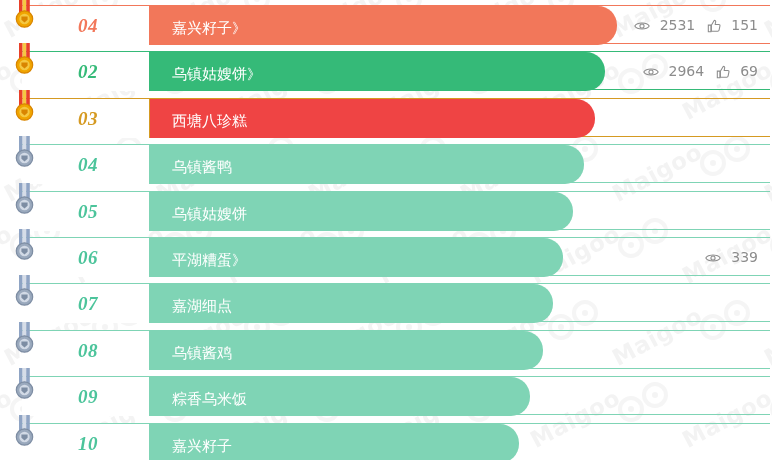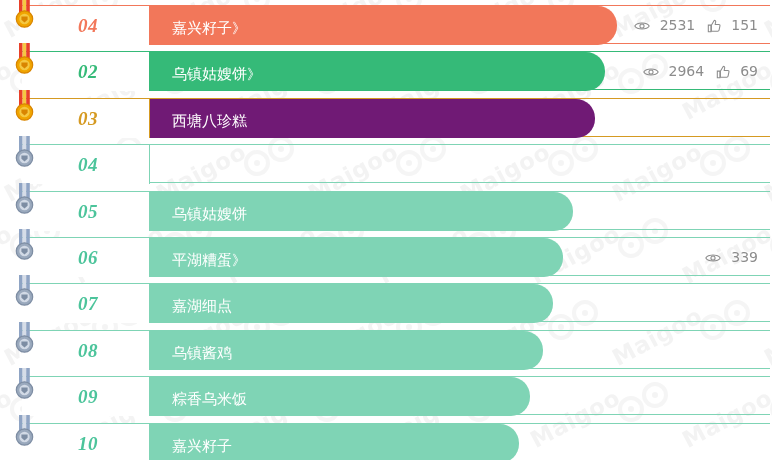--- a/index.html
+++ b/index.html
@@ -118,21 +118,21 @@
     position: absolute;
     top: 0;
     left: 128px;
     height: 39px;
     background: #7fd4b5;
     border-radius: 0 19px 19px 0;
     z-index: 2;
   }
   .accent-red   .bar { background: #f2775a; }
   .accent-green .bar { background: #35ba78; }
-  .accent-gold  .bar { background: #701a75; text-decoration: underline; }
+  .accent-gold  .bar { background: #ef4444; text-decoration: underline; }
 
   .bar-label {
     position: absolute;
     left: 22px;
     top: 3px;
     height: 39px;
     line-height: 39px;
     font-size: 15px;
     color: #ffffff;
     white-space: nowrap;
@@ -351,20 +351,23 @@
     <rect x="12.6" y="0" width="3.6" height="17" fill="#f5c842"></rect>
     <rect x="16.2" y="0" width="3.6" height="17" fill="#e8402a"></rect>
     <circle cx="14.5" cy="22" r="8.2" fill="#f0a500" stroke="#d98500" stroke-width="1.2"></circle>
     <circle cx="14.5" cy="22" r="5.2" fill="#f5c842"></circle>
     <path d="M11.4 19.6 h6.2 v3.2 l-3.1 2.6 l-3.1 -2.6 z" fill="#d98500"></path>
   </svg></div>
         <div class="rank-num">03</div>
       </div>
     </div>
     <div class="rank-row accent-mint" style="top: 144.2px;">
+      <div class="bar" style="width: 434px;">
+        <div class="bar-label"><span>乌镇酱鸭</span></div>
+      </div>
       <div class="num-box">
         <div class="medal-icon">
   <svg viewBox="0 0 30 38" width="30" height="38" aria-hidden="true">
     <rect x="9" y="0" width="3.6" height="17" fill="#8fa4c4"></rect>
     <rect x="12.6" y="0" width="3.6" height="17" fill="#d6dde8"></rect>
     <rect x="16.2" y="0" width="3.6" height="17" fill="#8fa4c4"></rect>
     <circle cx="14.5" cy="22" r="8.2" fill="#9aa9bd" stroke="#7d8da3" stroke-width="1.2"></circle>
     <circle cx="14.5" cy="22" r="5.2" fill="#d2dae6"></circle>
     <path d="M11.4 19.6 h6.2 v3.2 l-3.1 2.6 l-3.1 -2.6 z" fill="#7d8da3"></path>
   </svg></div>

